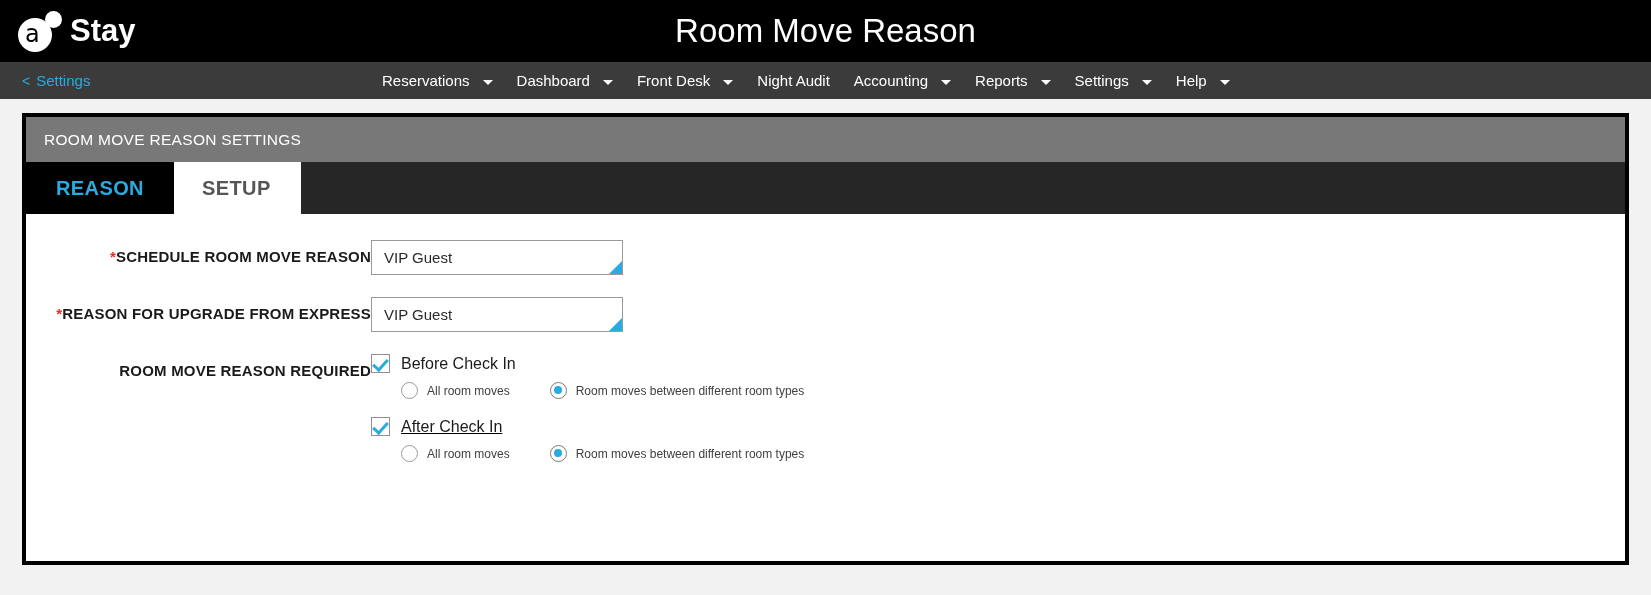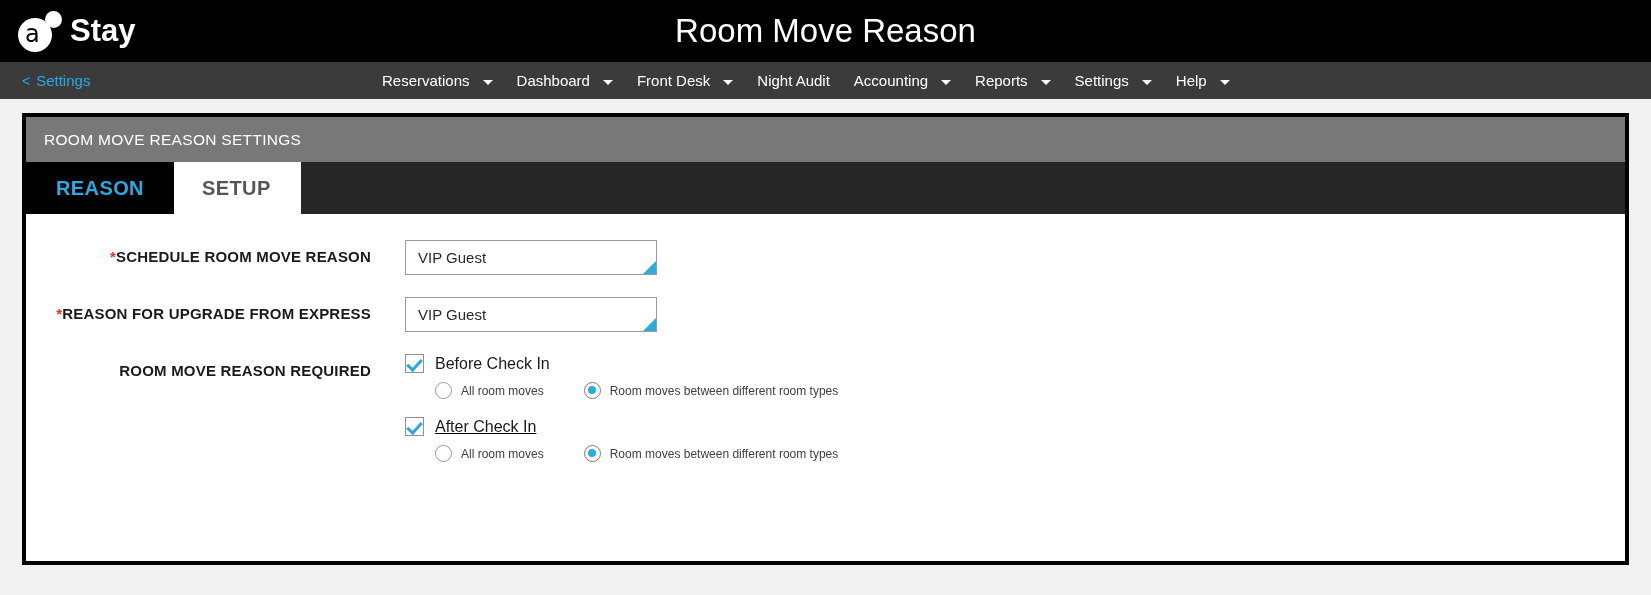--- a/index.html
+++ b/index.html
@@ -216,21 +216,21 @@
     font-size: 15px;
     font-weight: 700;
     color: #1a1a1a;
     letter-spacing: 0.2px;
     line-height: 21px;
     padding-top: 6px;
   }
 
   .req { color: #ee2b24; }
 
-  .form-control { margin-left: 34px; }
+  .form-control { }
 
   .select-box {
     position: relative;
     width: 252px;
     height: 35px;
     border: 1px solid #9a9a9a;
     background: #ffffff;
     display: flex;
     align-items: center;
     padding-left: 12px;

